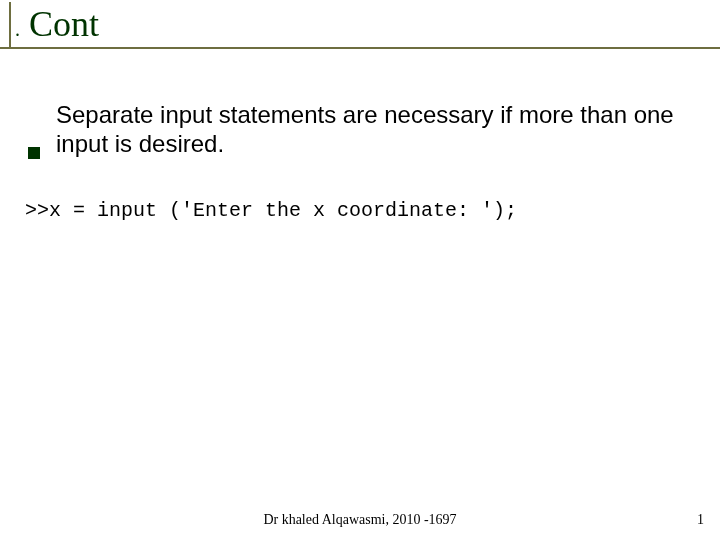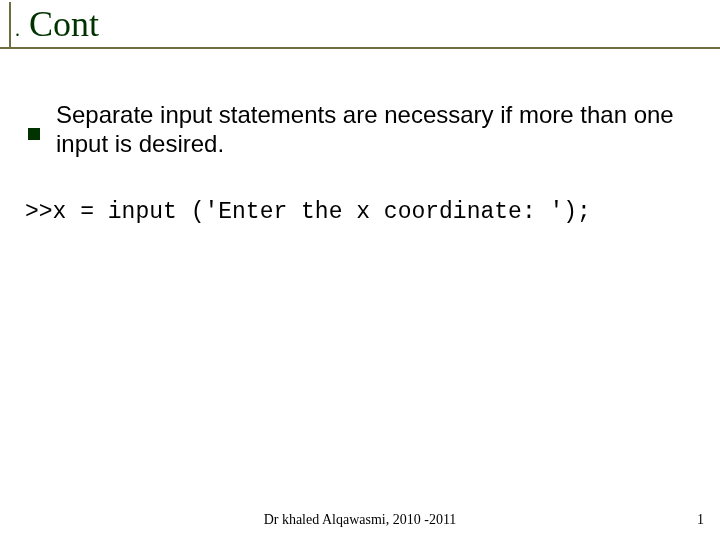--- a/index.html
+++ b/index.html
@@ -57,40 +57,40 @@
     vertical-align: baseline;
   }
   .body {
     position: absolute;
     left: 28px;
     top: 100px;
     width: 666px;
   }
   .bullet-row {
     display: flex;
-    align-items: center;
+    align-items: flex-end;
     margin-bottom: 40px;
   }
   .bullet-square {
     width: 12px;
     height: 12px;
     background: #003300;
     flex: 0 0 auto;
     margin-top: 9px;
     margin-right: 16px;
   }
   .bullet-text {
     font-family: Arial, Helvetica, sans-serif;
     font-size: 24.0px;
     line-height: 1.22;
     color: #000;
   }
   .code {
     font-family: "Courier New", Courier, monospace;
-    font-size: 23.0px;
+    font-size: 20px;
     margin-left: -3px;
     margin-top: 38px;
     margin-bottom: 38px;
     white-space: pre;
     color: #000;
   }
   .footer {
     position: absolute;
     bottom: 12px;
     left: 0;
@@ -125,17 +125,17 @@
   <div class="body">
     <div class="bullet-row">
       <div class="bullet-square"></div>
       <div class="bullet-text">Separate input statements are necessary if more than one input is desired.</div>
     </div>
 
     <div class="code">&gt;&gt;x = input ('Enter the x coordinate: ');</div>
   </div>
 
   <div class="footer">
-    <div class="footer-center">Dr khaled Alqawasmi, 2010 -2011</div>
+    <div class="footer-center">Dr khaled Alqawasmi, 2010 -1697</div>
     <div class="footer-right">1</div>
   </div>
 
 </div>
 
 </body></html>

